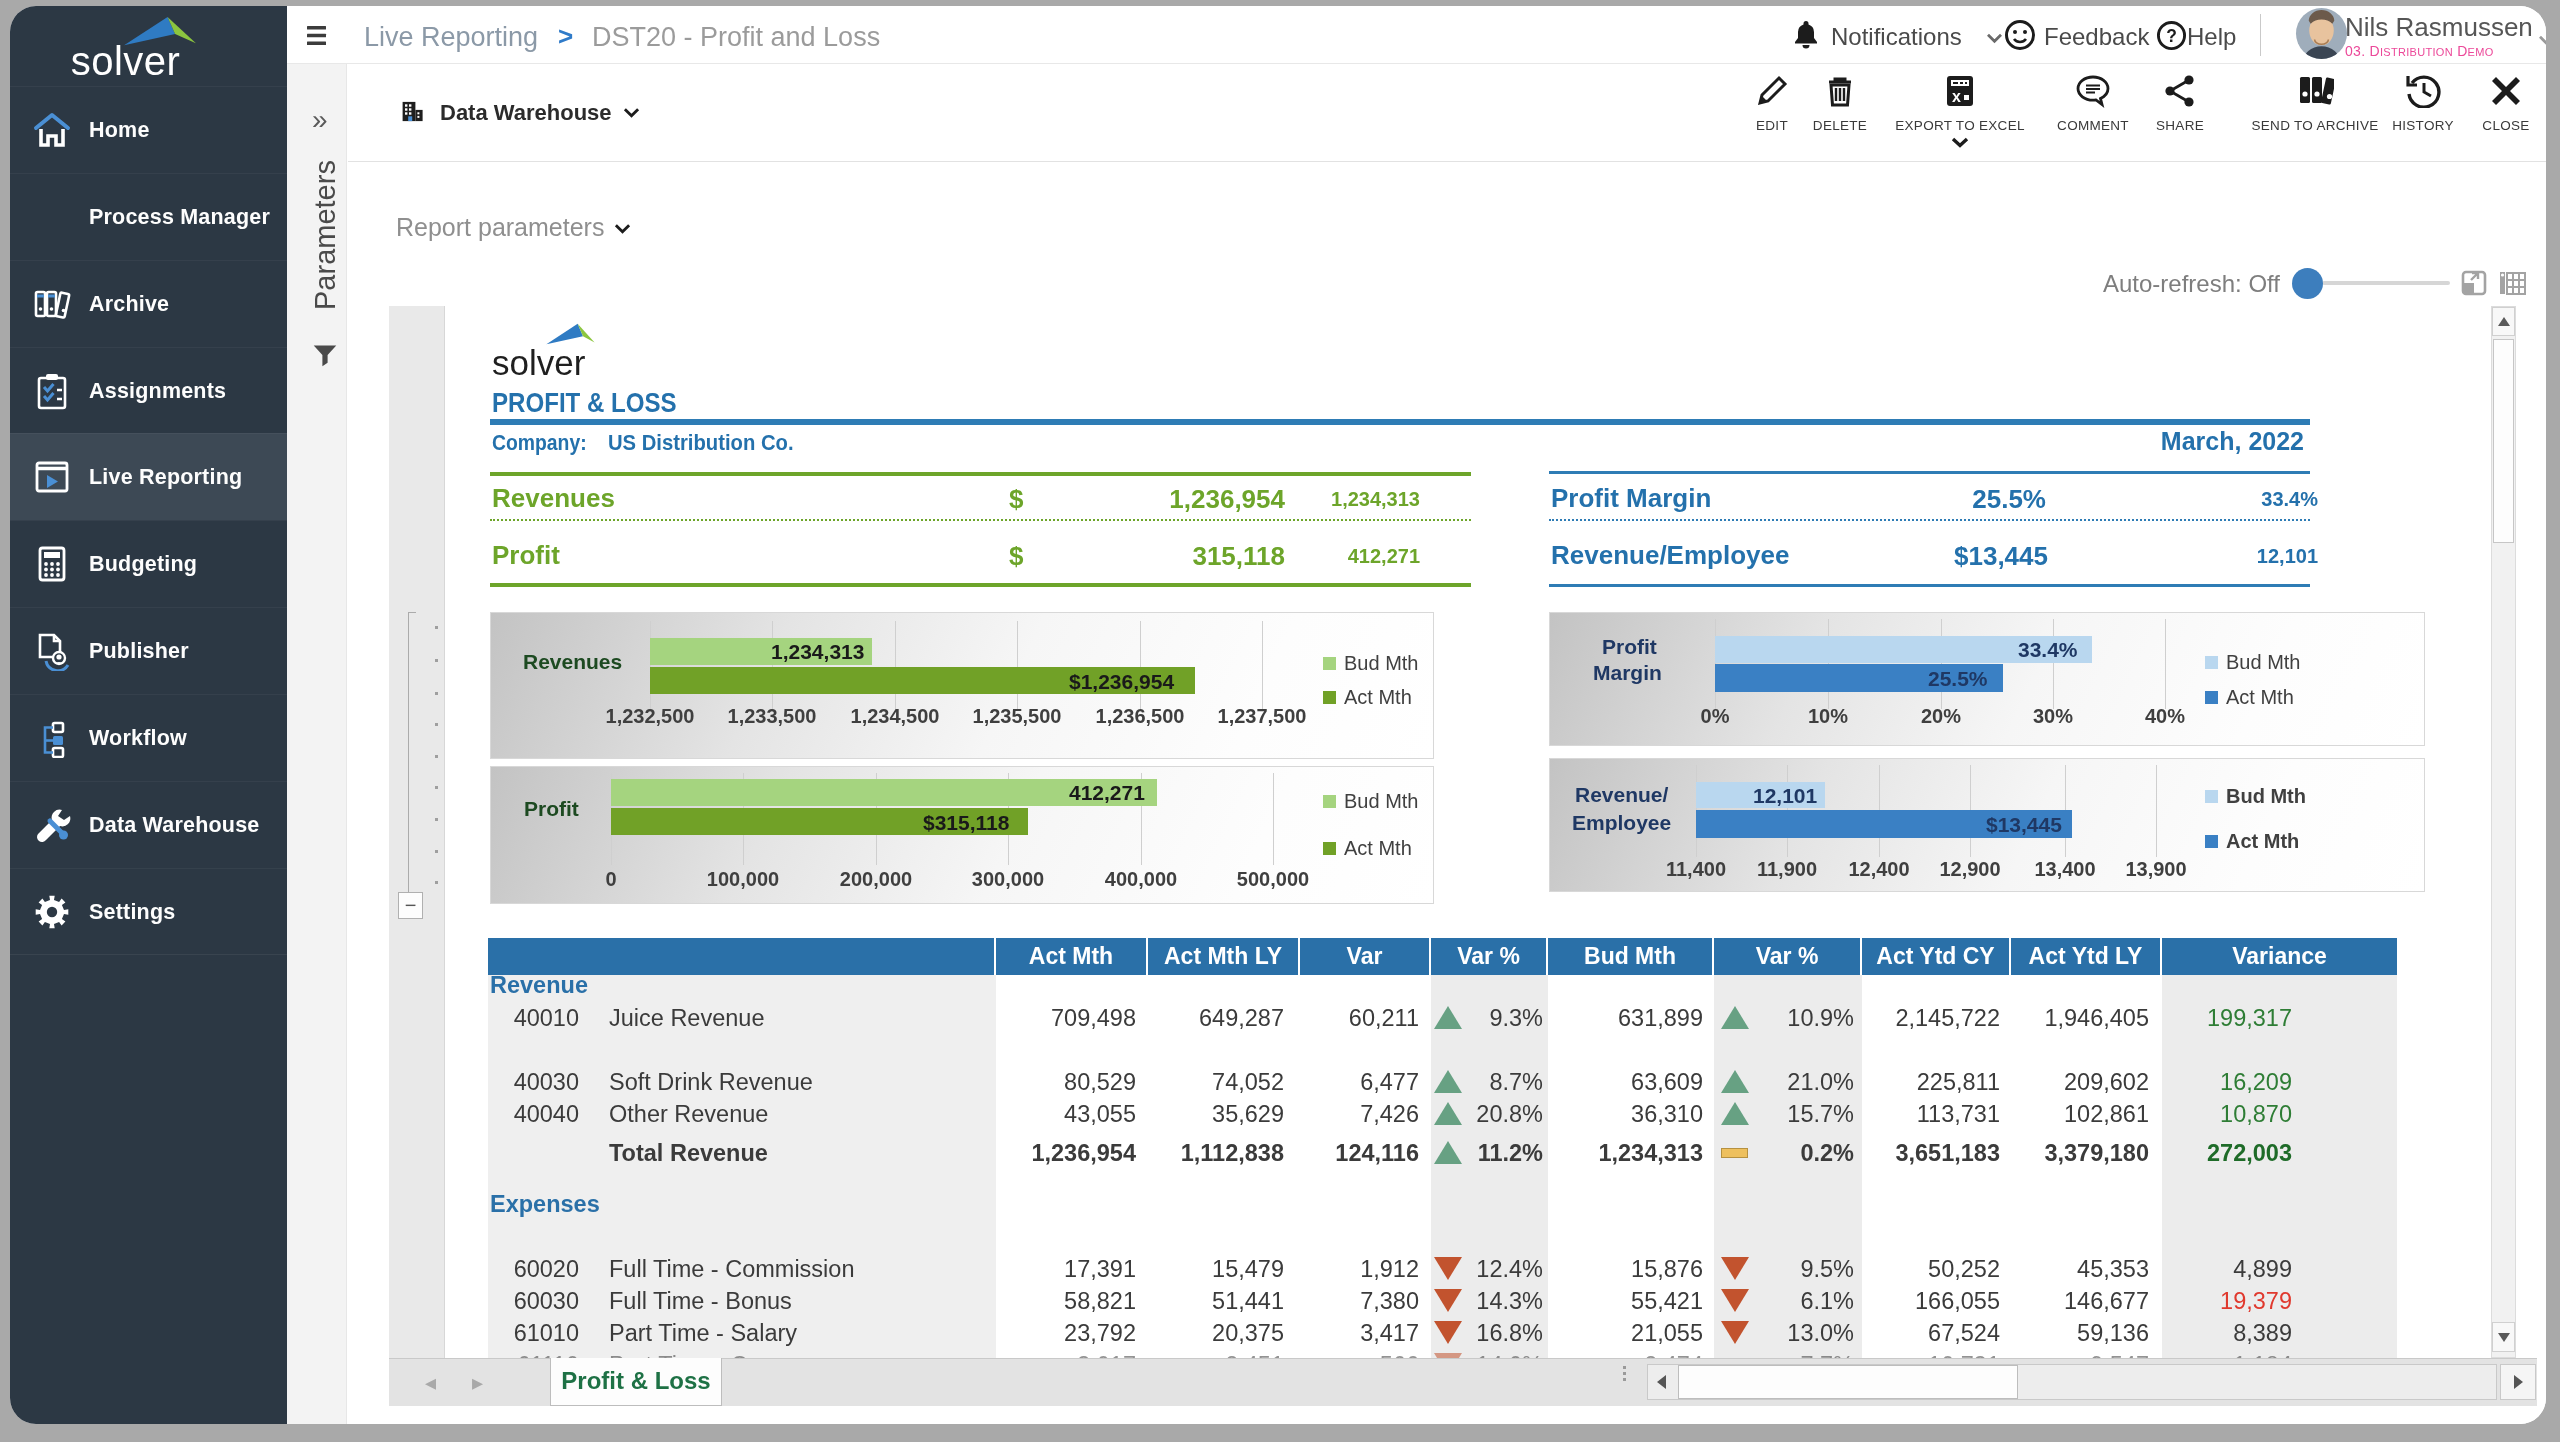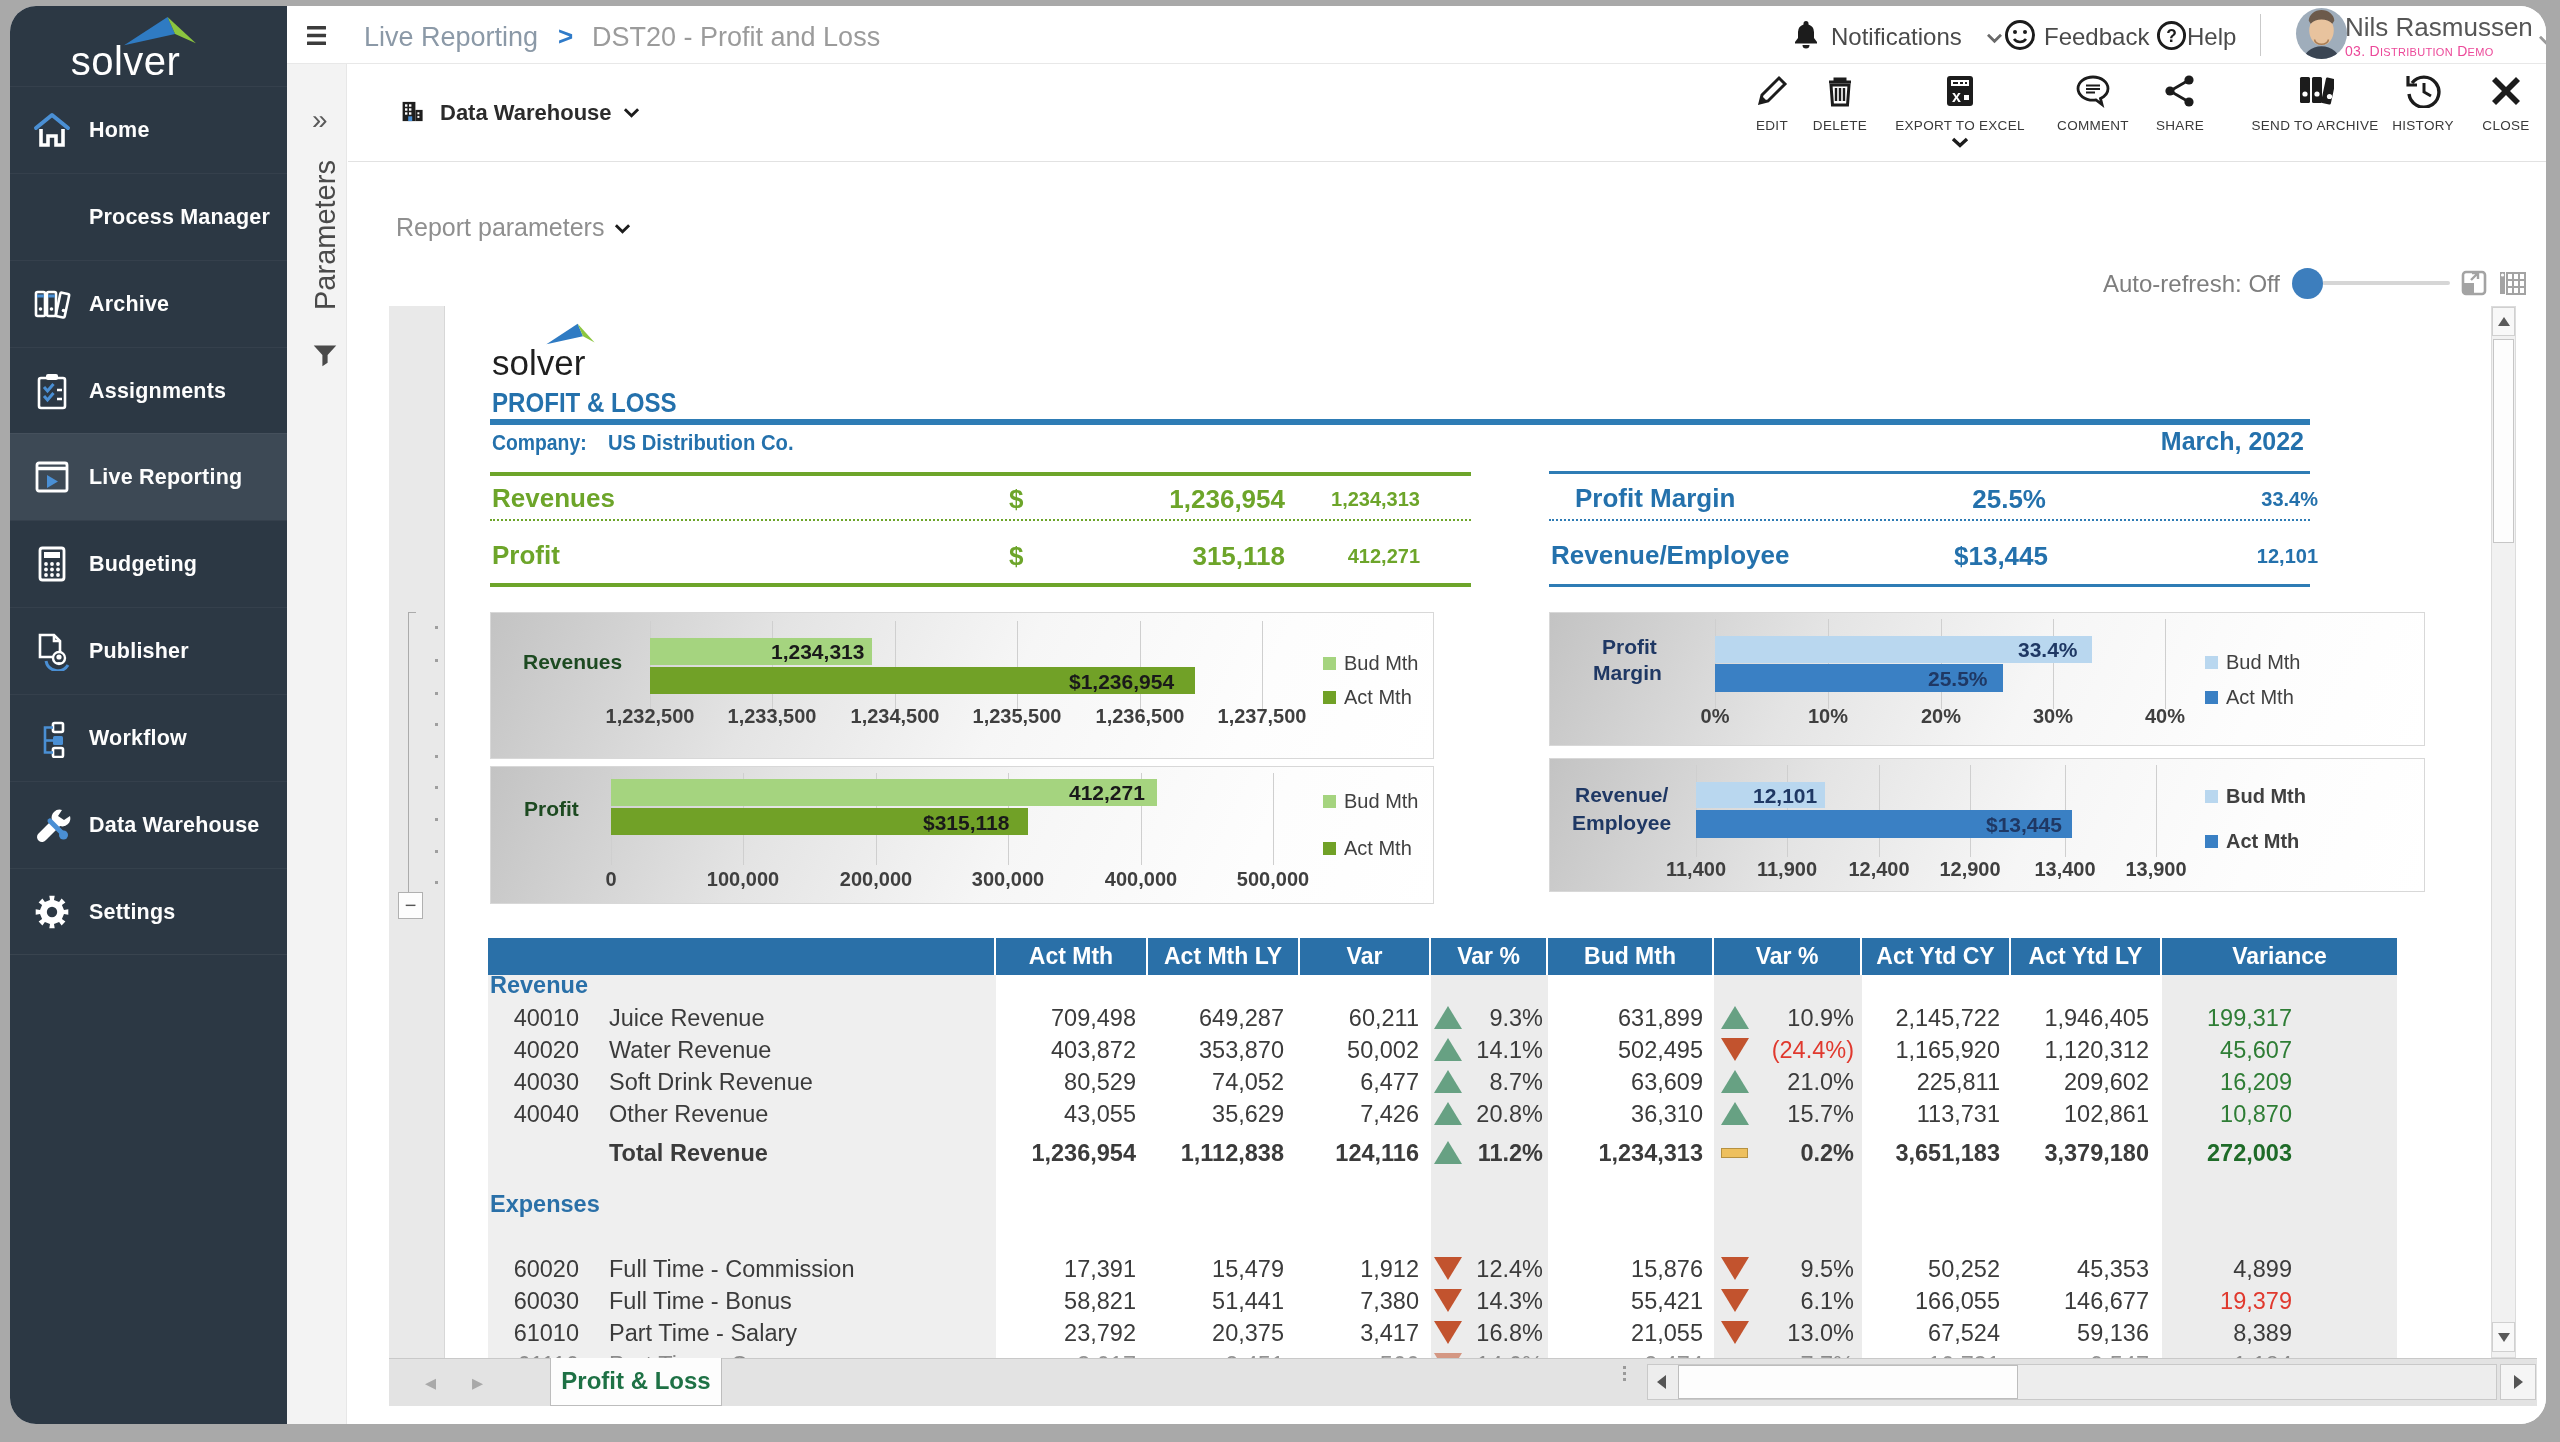--- a/index.html
+++ b/index.html
@@ -351,21 +351,21 @@
       <div class="abs lbl" style="left:696px;top:178px;width:200px;text-align:right;font-size:26px;font-weight:bold;color:#6da52a;">1,236,954</div>
       <div class="abs lbl" style="left:911px;top:182px;width:120px;text-align:right;font-size:20px;font-weight:bold;color:#6da52a;">1,234,313</div>
       <div class="abs" style="left:101px;top:213px;width:981px;height:0;border-top:2px dotted #6da52a;"></div>
       <div class="abs lbl" style="left:103px;top:234px;font-size:26px;font-weight:bold;color:#6da52a;">Profit</div>
       <div class="abs lbl" style="left:620px;top:235px;font-size:26px;font-weight:bold;color:#6da52a;">$</div>
       <div class="abs lbl" style="left:696px;top:235px;width:200px;text-align:right;font-size:26px;font-weight:bold;color:#6da52a;">315,118</div>
       <div class="abs lbl" style="left:911px;top:239px;width:120px;text-align:right;font-size:20px;font-weight:bold;color:#6da52a;">412,271</div>
       <div class="abs" style="left:101px;top:277px;width:981px;height:4px;background:#6da52a;"></div>
 
       <div class="abs" style="left:1160px;top:165px;width:761px;height:3px;background:#2e7cb5;"></div>
-      <div class="abs lbl" style="left:1162px;top:177px;font-size:26px;font-weight:bold;color:#2471ac;margin-left:24px;">Profit Margin</div>
+      <div class="abs lbl" style="left:1162px;top:177px;font-size:26px;font-weight:bold;color:#2471ac;">Profit Margin</div>
       <div class="abs lbl" style="left:1507px;top:178px;width:150px;text-align:right;font-size:26px;font-weight:bold;color:#2471ac;">25.5%</div>
       <div class="abs lbl" style="left:1809px;top:182px;width:120px;text-align:right;font-size:20px;font-weight:bold;color:#2471ac;">33.4%</div>
       <div class="abs" style="left:1160px;top:213px;width:761px;height:0;border-top:2px dotted #2e7cb5;"></div>
       <div class="abs lbl" style="left:1162px;top:234px;font-size:26px;font-weight:bold;color:#2471ac;">Revenue/Employee</div>
       <div class="abs lbl" style="left:1509px;top:235px;width:150px;text-align:right;font-size:26px;font-weight:bold;color:#2471ac;">$13,445</div>
       <div class="abs lbl" style="left:1809px;top:239px;width:120px;text-align:right;font-size:20px;font-weight:bold;color:#2471ac;">12,101</div>
       <div class="abs" style="left:1160px;top:278px;width:761px;height:3px;background:#2e7cb5;"></div>
 
       <div class="chartbox" style="left:101px;top:306px;width:944px;height:147px;">
         <div class="tick" style="left:159px;top:8px;height:88px"></div>
@@ -482,35 +482,20 @@
           <i class="cc m3">60,211</i>
           <i class="icn i1 up"></i>
           <i class="cc p1">9.3%</i>
           <i class="cc m4">631,899</i>
           <i class="icn i2 up"></i>
           <i class="cc p2">10.9%</i>
           <i class="cc m5">2,145,722</i>
           <i class="cc m6">1,946,405</i>
           <i class="cc m7 green">199,317</i>
       </div>
-      <div class="trow" style="left:99px;top:728px;width:1909px;">
-        <i class="cc k">40020</i>
-          <i class="cc n">Water Revenue</i>
-          <i class="cc m1">403,872</i>
-          <i class="cc m2">353,870</i>
-          <i class="cc m3">50,002</i>
-          <i class="icn i1 up"></i>
-          <i class="cc p1">14.1%</i>
-          <i class="cc m4">502,495</i>
-          <i class="icn i2 dn"></i>
-          <i class="cc p2 red">(24.4%)</i>
-          <i class="cc m5">1,165,920</i>
-          <i class="cc m6">1,120,312</i>
-          <i class="cc m7 green">45,607</i>
-      </div>
       <div class="trow" style="left:99px;top:760px;width:1909px;">
         <i class="cc k">40030</i>
           <i class="cc n">Soft Drink Revenue</i>
           <i class="cc m1">80,529</i>
           <i class="cc m2">74,052</i>
           <i class="cc m3">6,477</i>
           <i class="icn i1 up"></i>
           <i class="cc p1">8.7%</i>
           <i class="cc m4">63,609</i>
           <i class="icn i2 up"></i>

